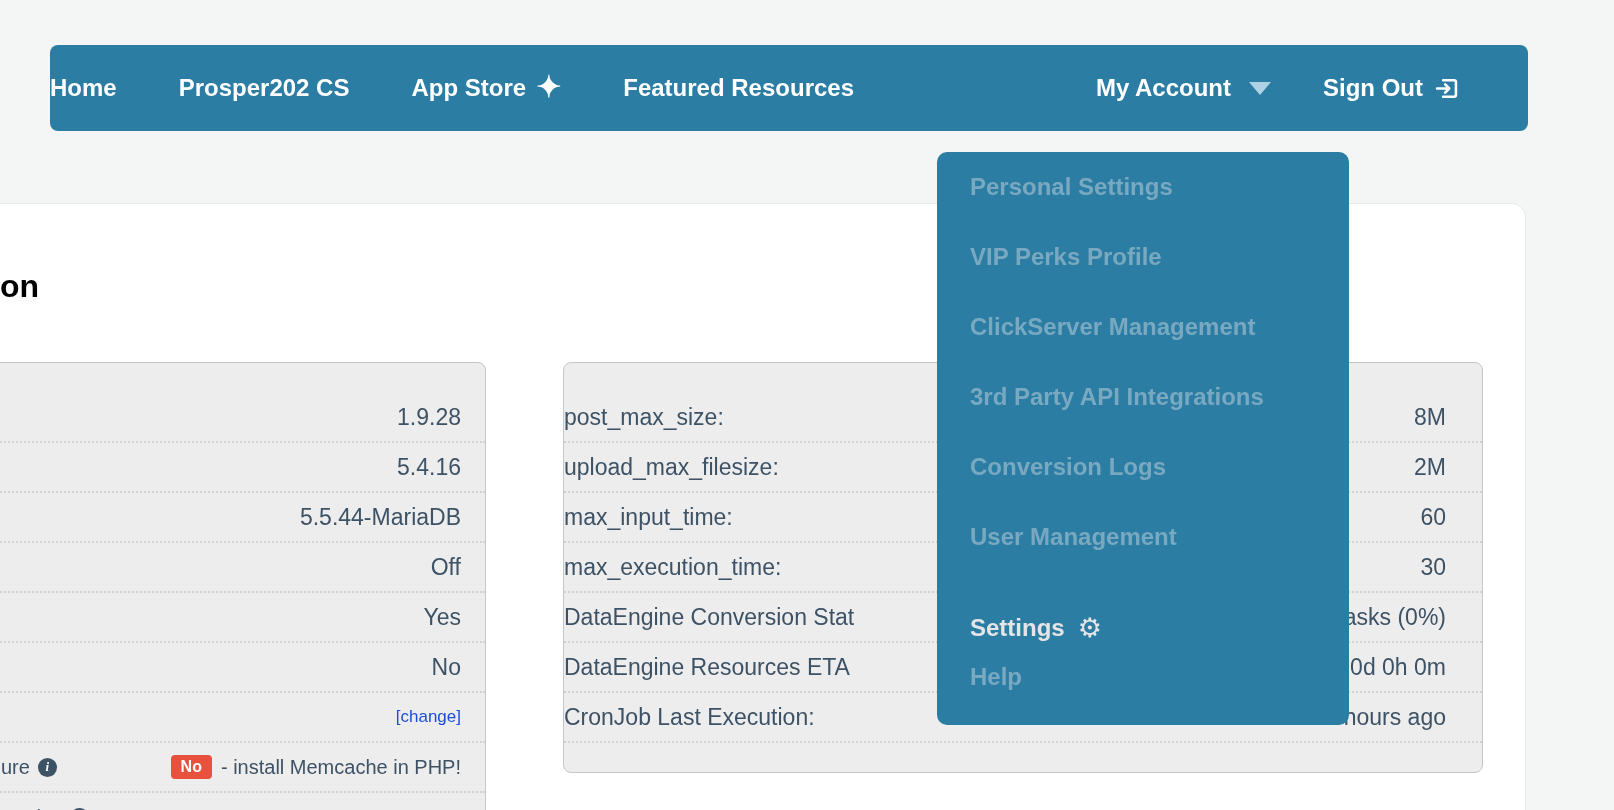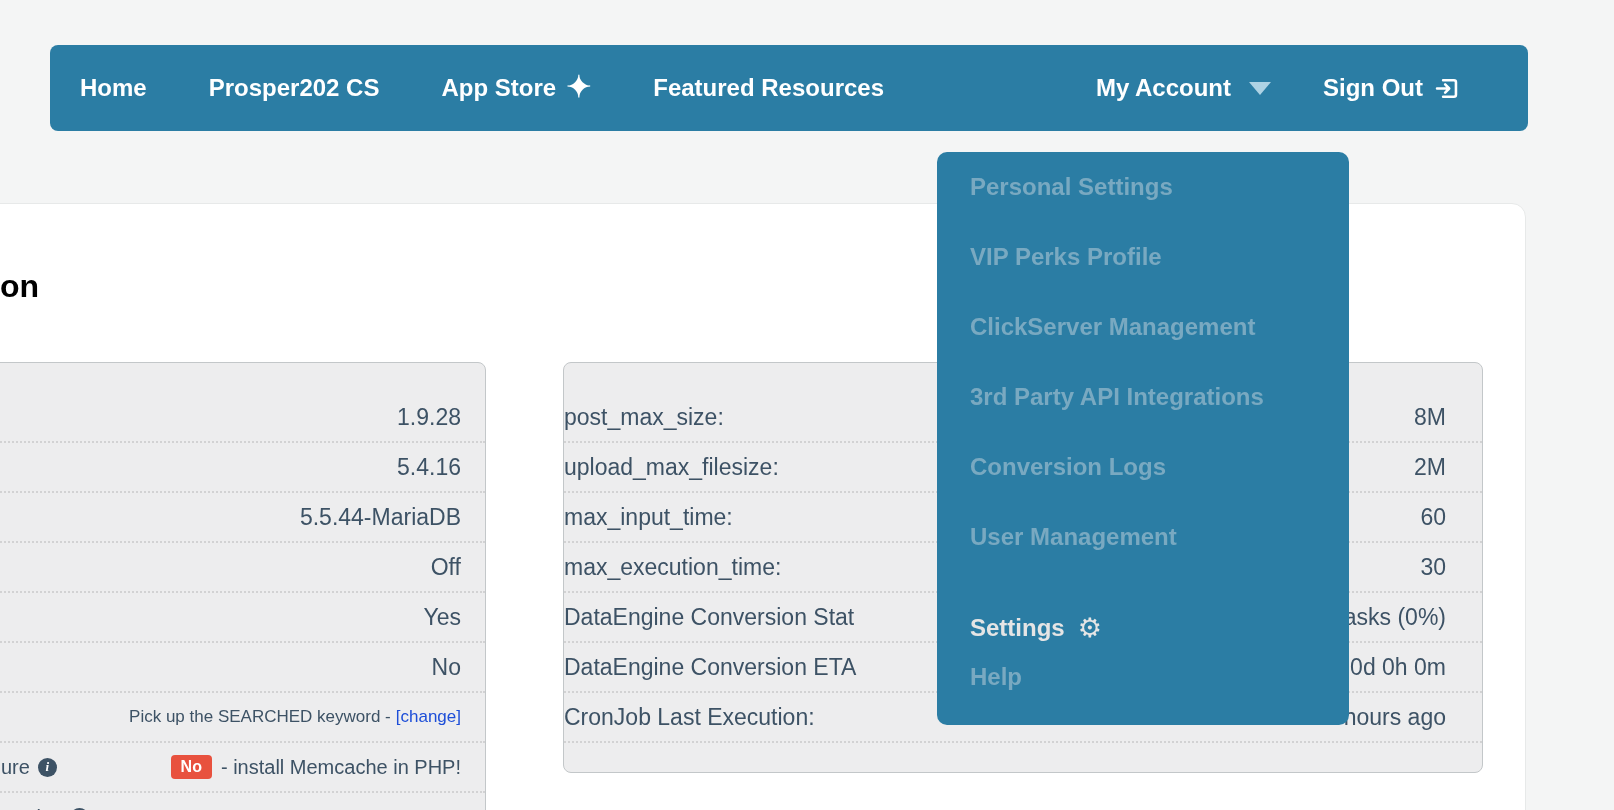--- a/index.html
+++ b/index.html
@@ -13,21 +13,21 @@
   }
 
   
   .navbar{
     position:absolute;left:50px;top:45px;width:1478px;height:86px;
     background:#2b7da4;border-radius:8px;
     display:flex;align-items:center;
     color:#ffffff;font-size:24px;font-weight:700;
     z-index:20;
   }
-  .nav-left{display:flex;gap:62px;padding-left:30px;align-items:center;}
+  .nav-left{display:flex;gap:62px;align-items:center;}
   .nav-right{margin-left:auto;display:flex;gap:52px;padding-right:68px;align-items:center;}
   .nav-item{display:flex;align-items:center;gap:10px;white-space:nowrap;cursor:pointer;}
   .star{font-size:30px;line-height:1;transform:translateY(-1px);}
   .caret{
     width:0;height:0;margin-left:8px;
     border-left:11px solid transparent;border-right:11px solid transparent;
     border-top:13px solid #aed2e4;
   }
   .signout-svg{width:27px;height:27px;display:block;}
 
@@ -167,21 +167,20 @@
   <div class="row">
     <span>Off</span>
   </div>
   <div class="row">
     <span>Yes</span>
   </div>
   <div class="row">
     <span>No</span>
   </div>
   <div class="row small">
-    <span>Pick up the SEARCHED keyword -</span>
     <span class="link-green">[change]</span>
   </div>
   <div class="row mem split">
     <span class="frag">
       <span>ure</span>
       <span class="info-icon">i</span>
     </span>
     <span class="mem-right">
       <span class="badge">No</span>
       <span>- install Memcache in PHP!</span>
@@ -210,20 +209,20 @@
   </div>
   <div class="row">
     <span>max_execution_time:</span>
     <span class="val">30</span>
   </div>
   <div class="row">
     <span>DataEngine Conversion Stat</span>
     <span class="val">tasks (0%)</span>
   </div>
   <div class="row">
-    <span>DataEngine Conversion ETA</span>
+    <span>DataEngine Resources ETA</span>
     <span class="val">: 0d 0h 0m</span>
   </div>
   <div class="row">
     <span>CronJob Last Execution:</span>
     <span class="val">hours ago</span>
   </div>
 </div>
 
 </body></html>

